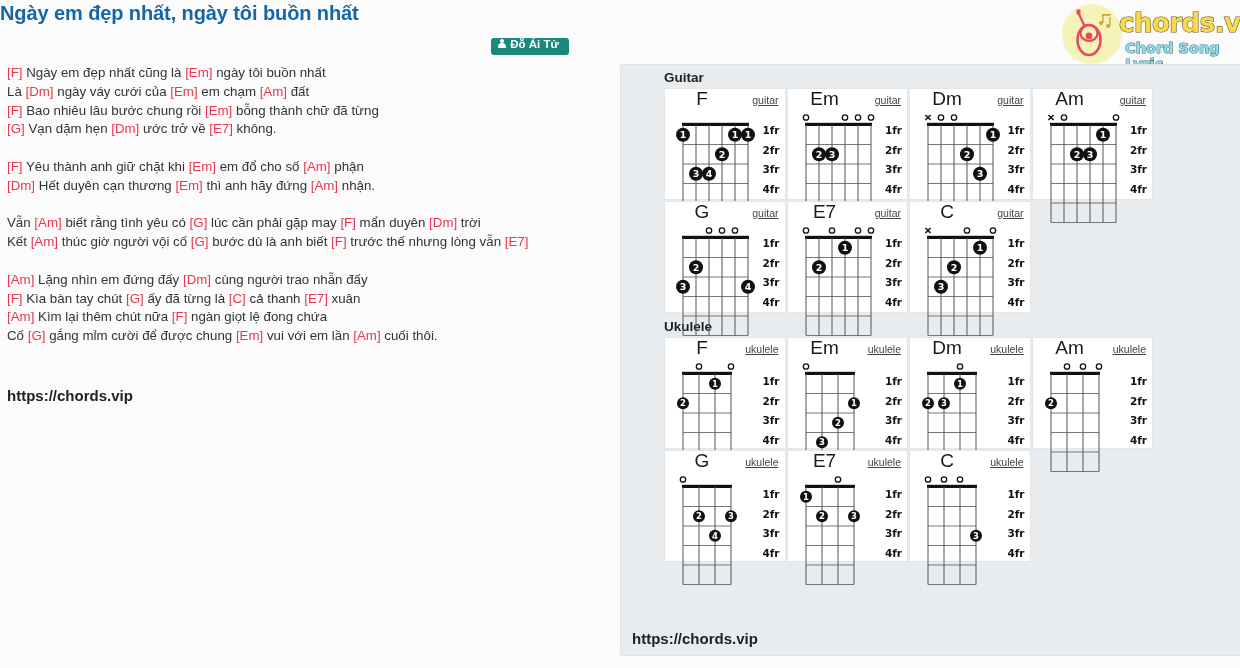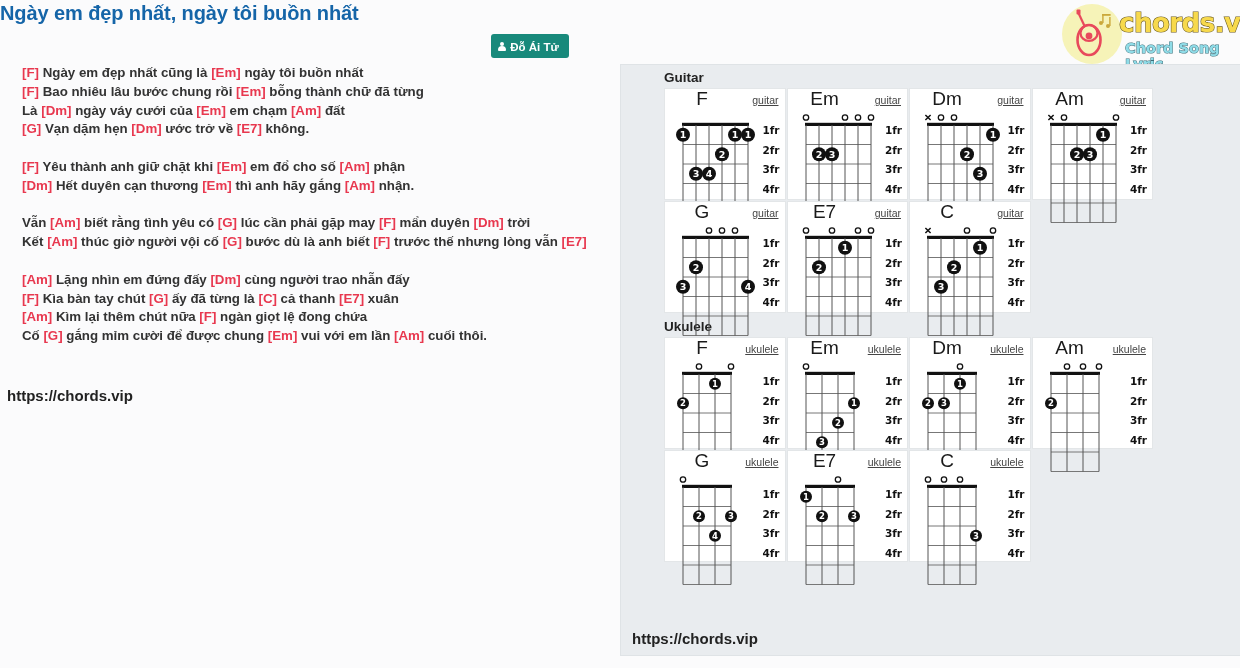--- a/index.html
+++ b/index.html
@@ -35,21 +35,21 @@
     left: 0;
     width: 1060px;
     text-align: center;
   }
   .author-badge .pill {
     display: inline-block;
     background: #18897b;
     color: #ffffff;
     font-size: 11.5px;
     font-weight: bold;
-    padding: 8px 10px 4px 7px;
+    padding: 1px 10px 4px 7px;
     border-radius: 3px;
     line-height: 1;
     white-space: nowrap;
   }
   .author-badge .person-icon {
     display: inline-block;
     width: 8px;
     height: 10px;
     position: relative;
     vertical-align: -1px;
@@ -108,27 +108,26 @@
     font-weight: bold;
     color: #8fdce8;
     -webkit-text-stroke: 1px #3b6f7a;
     paint-order: stroke fill;
     font-family: "DejaVu Sans", sans-serif;
   }
 
   
   .lyrics {
     position: absolute;
-    left: 22px;
+    left: 7px;
     top: 64px;
     width: 600px;
     font-size: 13.3px;
     line-height: 18.8px;
     color: #333333;
-    font-weight: bold;
   }
   .lyrics .chord { color: #e8384f; }
   .lyrics .blank { height: 18.8px; }
   .lyrics-url {
     position: absolute;
     left: 7px;
     top: 387px;
     font-size: 15px;
     font-weight: bold;
     color: #222;
@@ -241,26 +240,26 @@
           <rect x="44.2" y="11" width="1.4" height="9"></rect>
         <rect x="37.2" y="8" width="8.4" height="1.8"></rect>
       </g>
     </svg>
     <div class="brand">chords.vip</div>
     <div class="tagline">Chord Song Lyric</div>
   </div>
 
   <div class="lyrics" id="lyrics">
       <div><span class="chord">[F]</span><span> Ngày em đẹp nhất cũng là </span><span class="chord">[Em]</span><span> ngày tôi buồn nhất</span></div>
+      <div><span>Là </span><span class="chord">[Dm]</span><span> ngày váy cưới của </span><span class="chord">[Em]</span><span> em chạm </span><span class="chord">[Am]</span><span> đất</span></div>
       <div><span class="chord">[F]</span><span> Bao nhiêu lâu bước chung rồi </span><span class="chord">[Em]</span><span> bỗng thành chữ đã từng</span></div>
-      <div><span>Là </span><span class="chord">[Dm]</span><span> ngày váy cưới của </span><span class="chord">[Em]</span><span> em chạm </span><span class="chord">[Am]</span><span> đất</span></div>
       <div><span class="chord">[G]</span><span> Vạn dặm hẹn </span><span class="chord">[Dm]</span><span> ước trở về </span><span class="chord">[E7]</span><span> không.</span></div>
       <div class="blank"></div>
       <div><span class="chord">[F]</span><span> Yêu thành anh giữ chặt khi </span><span class="chord">[Em]</span><span> em đổ cho số </span><span class="chord">[Am]</span><span> phận</span></div>
-      <div><span class="chord">[Dm]</span><span> Hết duyên cạn thương </span><span class="chord">[Em]</span><span> thì anh hãy gắng </span><span class="chord">[Am]</span><span> nhận.</span></div>
+      <div><span class="chord">[Dm]</span><span> Hết duyên cạn thương </span><span class="chord">[Em]</span><span> thì anh hãy đứng </span><span class="chord">[Am]</span><span> nhận.</span></div>
       <div class="blank"></div>
       <div><span>Vẫn </span><span class="chord">[Am]</span><span> biết rằng tình yêu có </span><span class="chord">[G]</span><span> lúc cần phải gặp may </span><span class="chord">[F]</span><span> mẩn duyên </span><span class="chord">[Dm]</span><span> trời</span></div>
       <div><span>Kết </span><span class="chord">[Am]</span><span> thúc giờ người vội cố </span><span class="chord">[G]</span><span> bước dù là anh biết </span><span class="chord">[F]</span><span> trước thế nhưng lòng vẫn </span><span class="chord">[E7]</span></div>
       <div class="blank"></div>
       <div><span class="chord">[Am]</span><span> Lặng nhìn em đứng đấy </span><span class="chord">[Dm]</span><span> cùng người trao nhẫn đấy</span></div>
       <div><span class="chord">[F]</span><span> Kìa bàn tay chút </span><span class="chord">[G]</span><span> ấy đã từng là </span><span class="chord">[C]</span><span> cả thanh </span><span class="chord">[E7]</span><span> xuân</span></div>
       <div><span class="chord">[Am]</span><span> Kìm lại thêm chút nữa </span><span class="chord">[F]</span><span> ngàn giọt lệ đong chứa</span></div>
       <div><span>Cố </span><span class="chord">[G]</span><span> gắng mỉm cười để được chung </span><span class="chord">[Em]</span><span> vui với em lần </span><span class="chord">[Am]</span><span> cuối thôi.</span></div>
     </div>
 

